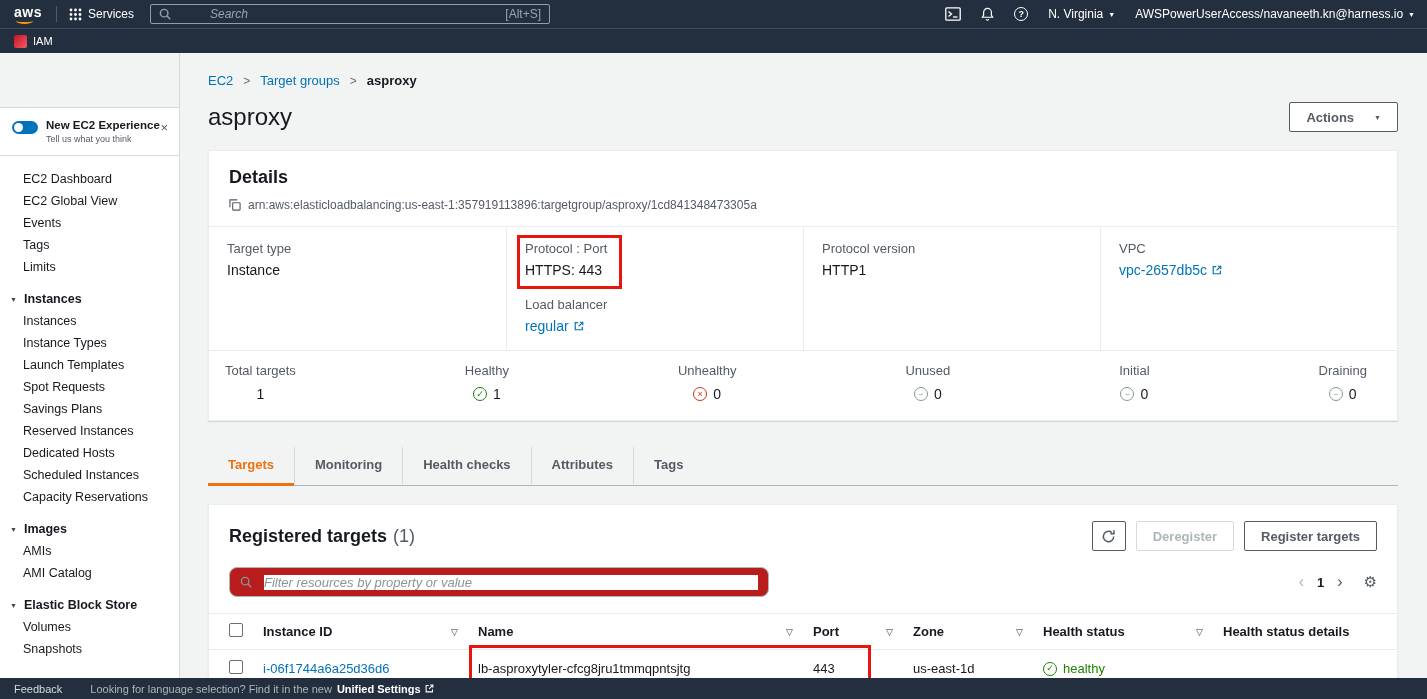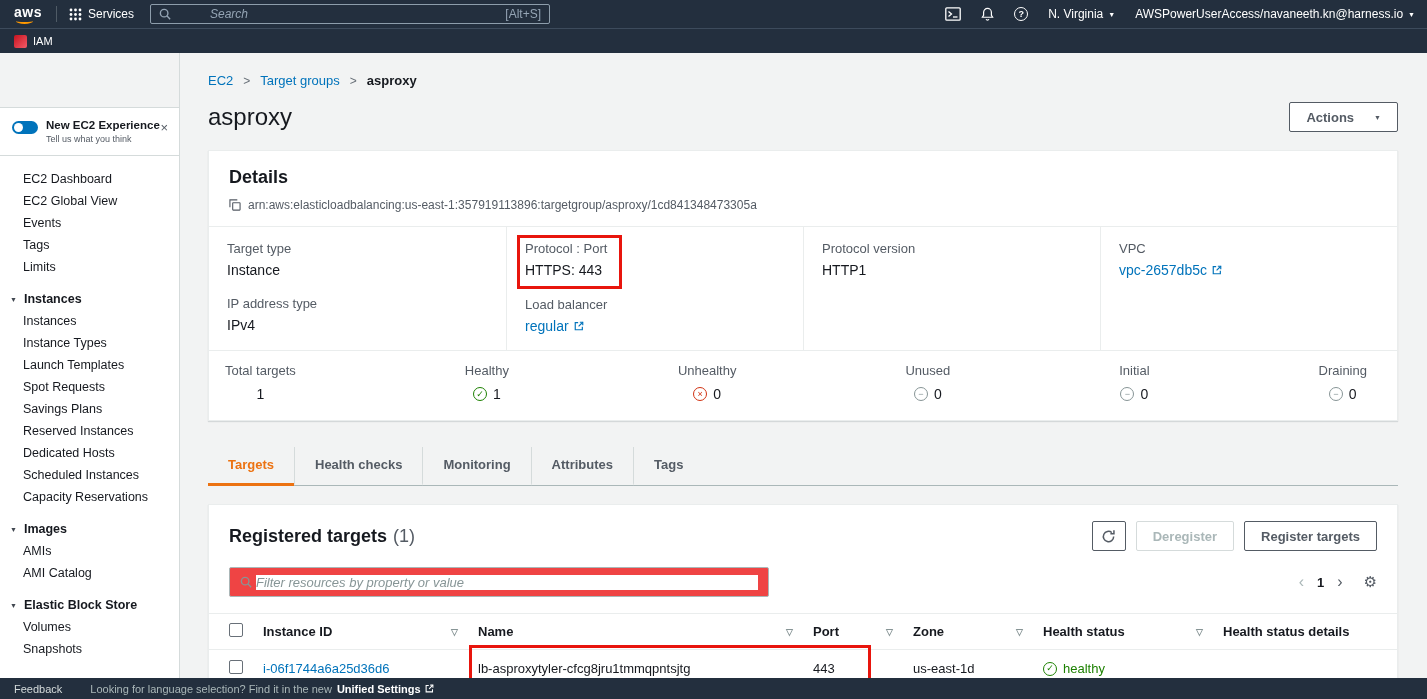--- a/index.html
+++ b/index.html
@@ -78,21 +78,21 @@
 
   .tabs { display:flex; margin-top:26px; border-bottom:1px solid #aab7b8; }
   .tab { padding:10px 20px 11px; font-size:13px; font-weight:700; color:#545b64; cursor:pointer; border-bottom:3px solid transparent; margin-bottom:-1px; }
   .tab + .tab { border-left:1px solid #d5dbdb; }
   .tab.active { color:#ec7211; border-bottom-color:#ec7211; }
 
   .tcard-head { padding:16px 20px; display:flex; align-items:center; justify-content:space-between; }
   .count { font-weight:400; color:#545b64; font-size:18px; margin-left:6px; }
   .head-actions { display:flex; align-items:center; gap:10px; }
   .filter-row { display:flex; align-items:center; padding:0 20px 16px; }
-  .filter-box { width:540px; height:30px; border:1px solid #aab7b8; border-radius:2px; background:#ef4444; display:flex; align-items:center; gap:4px; padding:0 10px; color:#879596; }
+  .filter-box { width:540px; height:30px; border:1px solid #aab7b8; border-radius:8px; background:#b91c1c; display:flex; align-items:center; gap:12px; padding:0 10px; color:#879596; }
   .filter-box input { flex:1; border:none; outline:none; font-size:13px; color:#16191f; font-family:"Liberation Sans", sans-serif; }
   .filter-box input::placeholder { color:#879596; font-style:italic; }
   .pagination { margin-left:auto; display:flex; align-items:center; gap:13px; font-size:13px; }
   .pg-chevron { font-size:16px; color:#aab7b8; cursor:pointer; line-height:1; }
   .pg-chevron.on { color:#545b64; }
   .pg-num { font-weight:700; color:#16191f; cursor:pointer; }
   .gear { font-size:15px; color:#545b64; cursor:pointer; margin-left:8px; }
 
   .table-wrap { position:relative; }
   table { width:100%; border-collapse:collapse; font-size:13px; color:#16191f; }
@@ -262,24 +262,20 @@
                 <path d="M9 1H1v8"></path>
               </svg>
             <span>arn:aws:elasticloadbalancing:us-east-1:357919113896:targetgroup/asproxy/1cd841348473305a</span>
           </div>
         </div>
         <div class="details-grid">
           <div class="dcol">
             <div>
               <div class="field-label">Target type</div>
               <div class="field-value">Instance</div>
-            </div>
-            <div class="field-gap">
-              <div class="field-label">IP address type</div>
-              <div class="field-value">IPv4</div>
             </div>
           </div>
           <div class="dcol">
             <div class="annotation-inline">
               <div>
                 <div class="field-label">Protocol : Port</div>
                 <div class="field-value">HTTPS: 443</div>
               </div>
             </div>
             <div class="lb-gap">
@@ -358,22 +354,22 @@
             <span class="stat-value">
                 <span class="icon-circle gray">−</span>
                 <span>0</span>
               </span>
           </div>
         </div>
       </section>
 
       <div class="tabs">
         <div class="tab active">Targets</div>
+        <div class="tab">Monitoring</div>
         <div class="tab">Health checks</div>
-        <div class="tab">Monitoring</div>
         <div class="tab">Attributes</div>
         <div class="tab">Tags</div>
       </div>
 
       <section class="card">
         <div class="tcard-head">
           <div>
             <h2 class="card-title">Registered targets</h2><span class="count">(1)</span>
           </div>
           <div class="head-actions">

